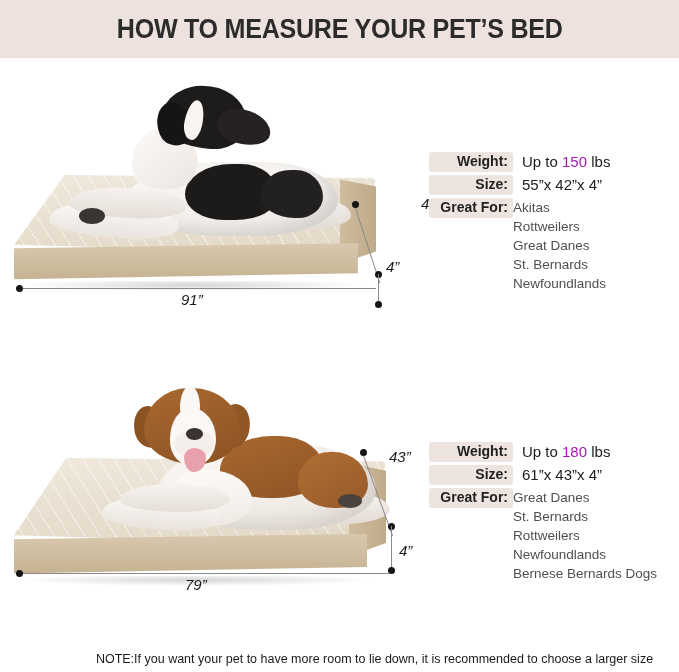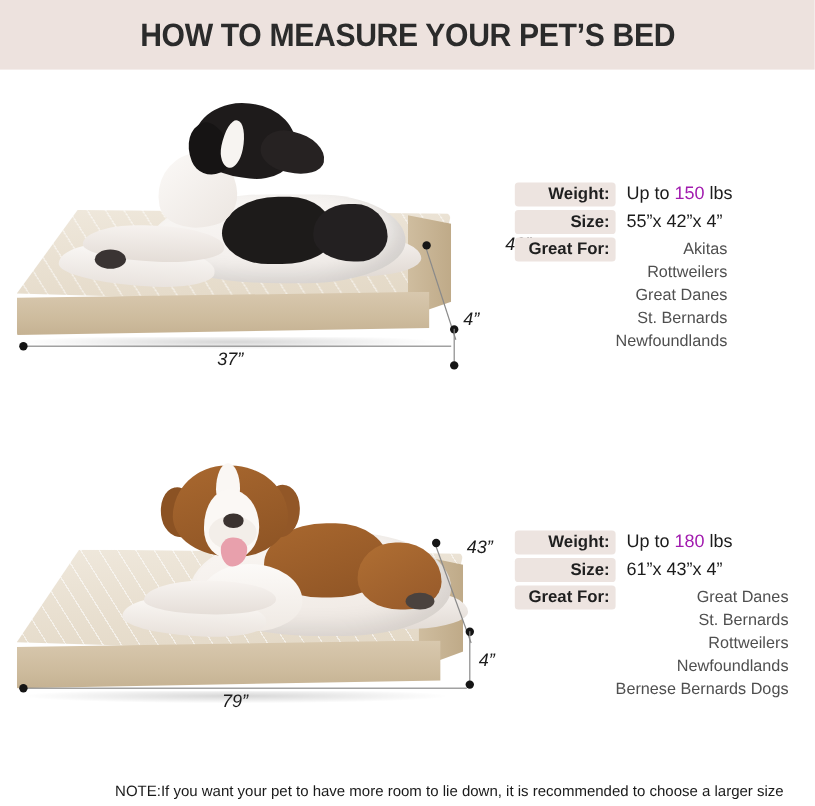--- a/index.html
+++ b/index.html
@@ -320,21 +320,20 @@
     color: #1C1C1C;
     line-height: 20px;
     white-space: nowrap;
   }
   .spec-value .accent { color: #a21caf; }
 
   .breed-list {
     margin: 0;
     padding: 0;
     list-style: none;
-    text-align: right;
   }
   .breed-list li {
     font-size: 13.5px;
     color: #4F4F4F;
     line-height: 19px;
     white-space: nowrap;
   }
   .breed-first { line-height: 16px; }
 
   
@@ -388,21 +387,21 @@
     <div class="dim-dot" style="left:352px; top:131px;"></div>
     <div class="dim-dot" style="left:375px; top:201px;"></div>
     <div class="dim-label" style="left:385px; top:125px;margin-left:36px;">42”</div>
 
     <div class="dim-line" style="left:378px; top:204px; width:1px; height:30px;"></div>
     <div class="dim-dot" style="left:375px; top:231px;"></div>
     <div class="dim-label" style="left:386px; top:188px;">4”</div>
 
     <div class="dim-line" style="left:20px; top:218px; width:356px; height:1px;"></div>
     <div class="dim-dot" style="left:16px; top:215px;"></div>
-    <div class="dim-label" style="left:181px; top:221px;">37”</div>
+    <div class="dim-label" style="left:181px; top:221px;">91”</div>
   </div>
 
   <div class="spec-panel" id="spec-1" style="top:82px;">
     <div class="spec-row">
       <div class="spec-label">Weight:</div>
       <div class="spec-value"><span>Up to</span>
         <span class="accent">150</span>
         <span>lbs</span></div>
     </div>
     <div class="spec-row">

